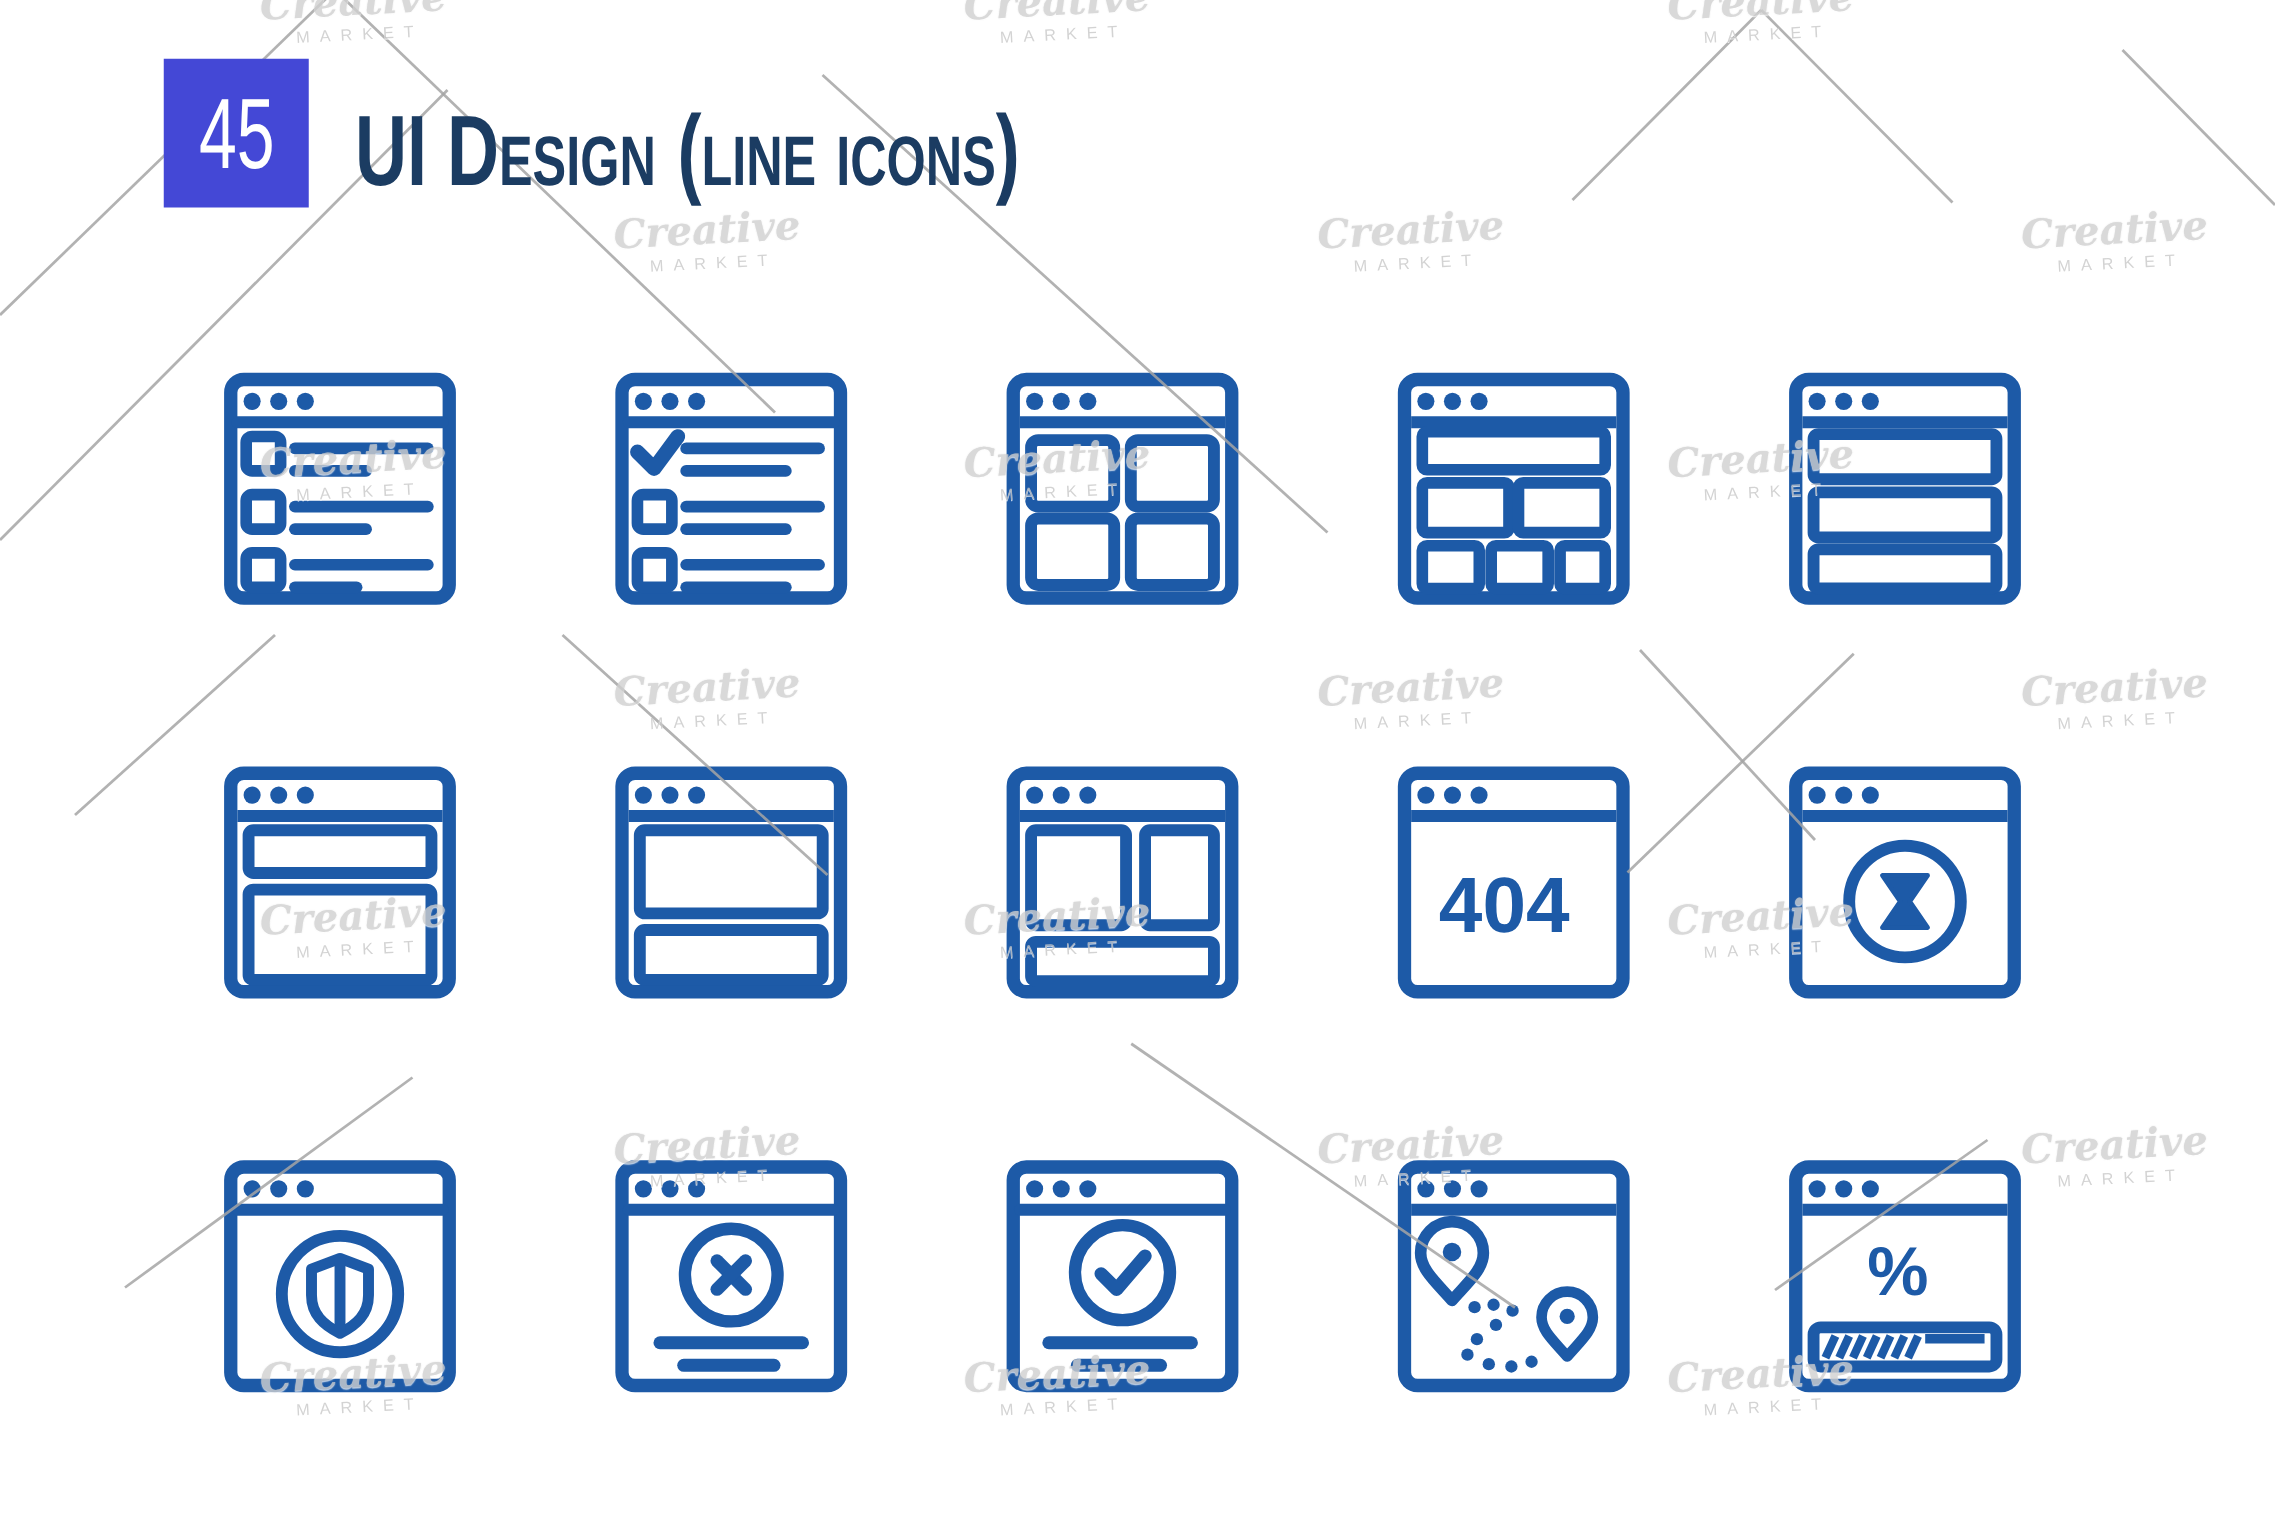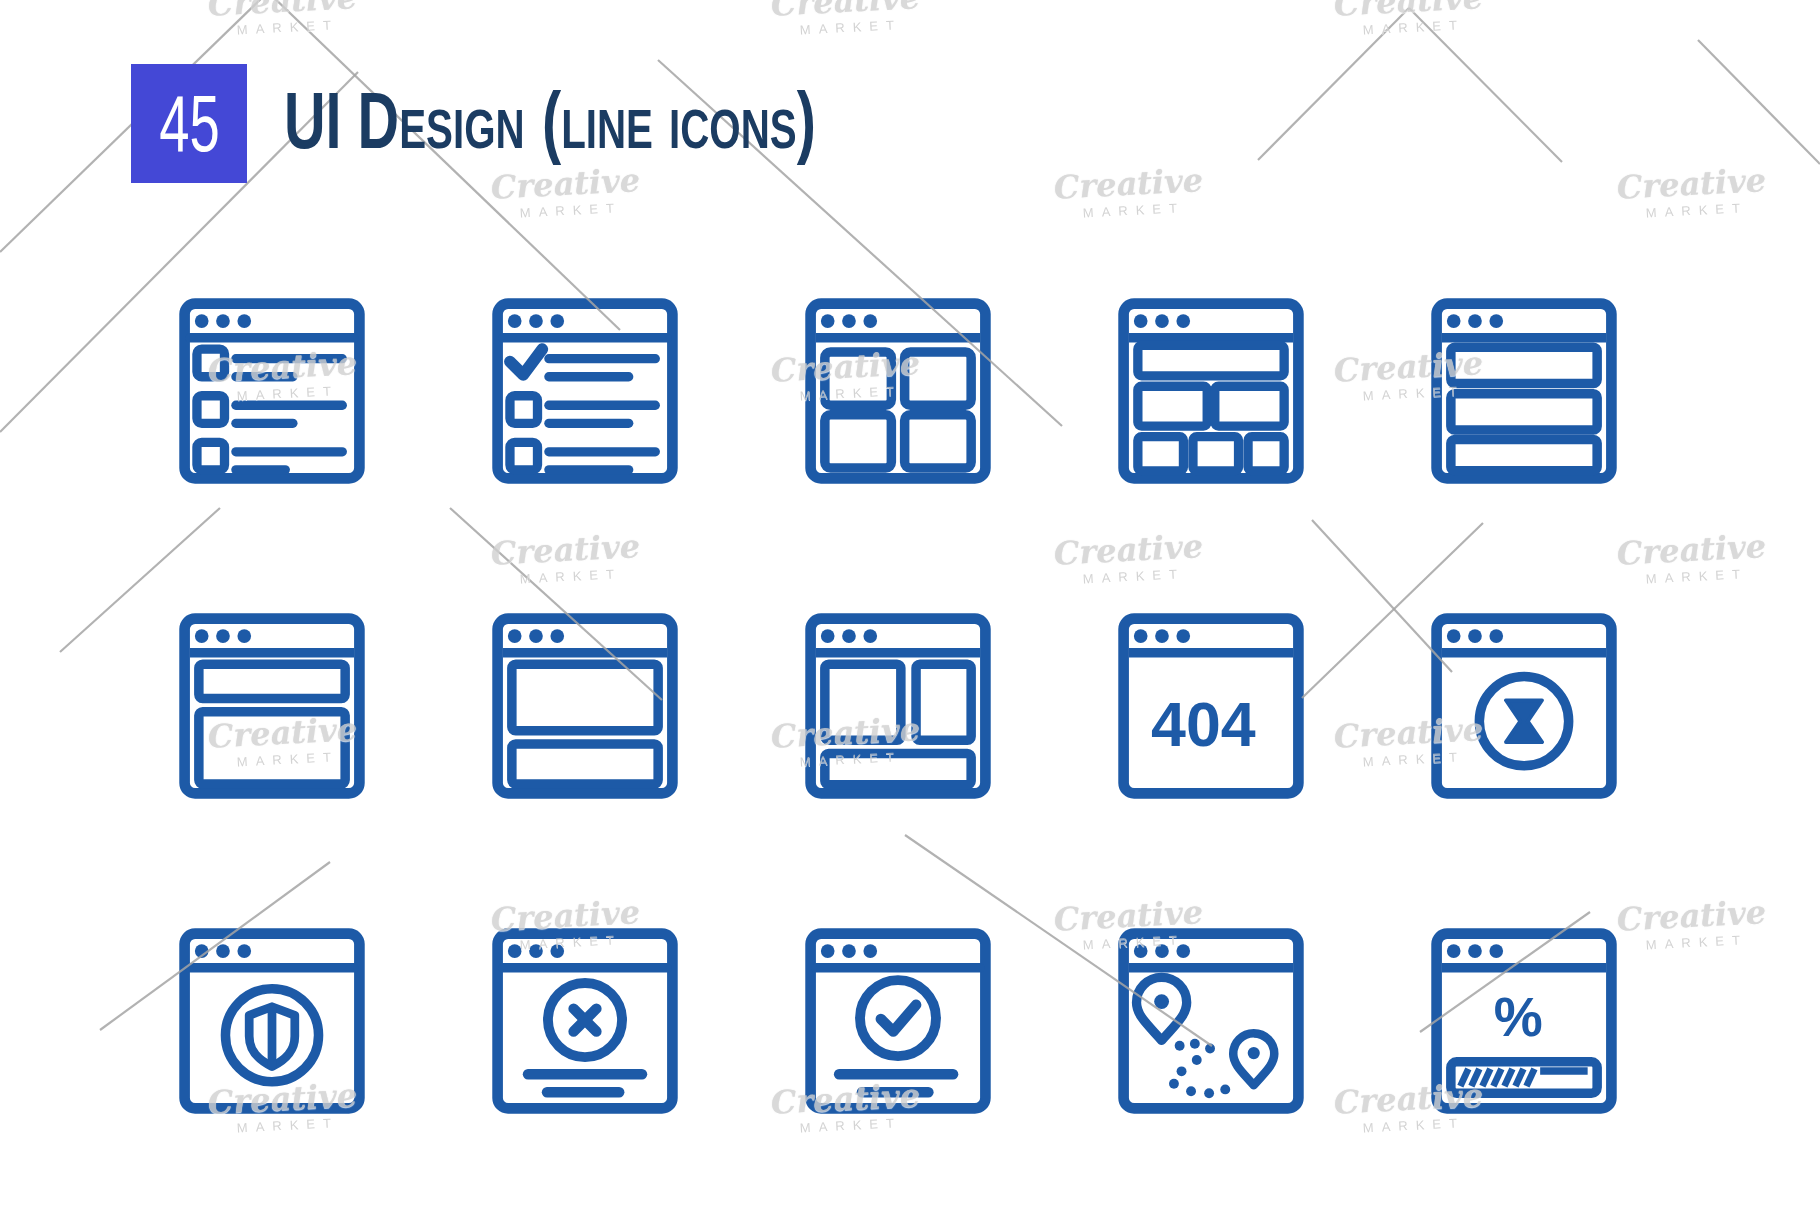--- a/index.html
+++ b/index.html
@@ -7,21 +7,21 @@
     --title-color:#1b3c62;
     --stroke:#1d5aa7;
   }
   html,body{margin:0;padding:0;background:#fff;}
   .canvas{
     position:relative;width:1820px;height:1214px;overflow:hidden;background:#fff;
     font-family:"Liberation Sans",sans-serif;
   }
   
   .badge{
-    position:absolute;left:131px;top:64px;width:116px;height:119px;
+    position:absolute;left:131px;top:47px;width:116px;height:119px;
     background:var(--badge-bg);display:flex;align-items:center;justify-content:center;
     z-index:8;
   }
   .badge-num{
     color:#fff;font-size:80px;font-weight:400;line-height:1;
     transform:scaleX(.68);transform-origin:50% 50%;
   }
   .title-line{
     position:absolute;left:284px;top:81px;height:80px;line-height:80px;
     display:flex;gap:24px;white-space:nowrap;

